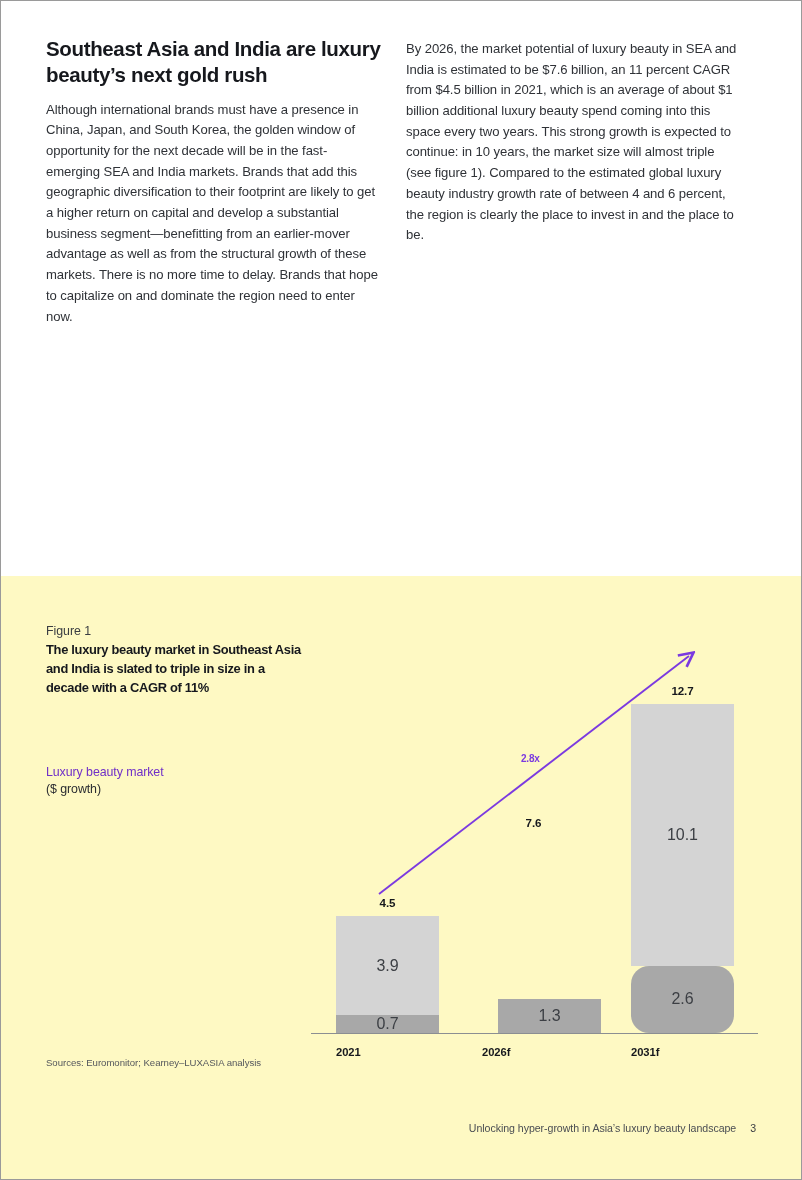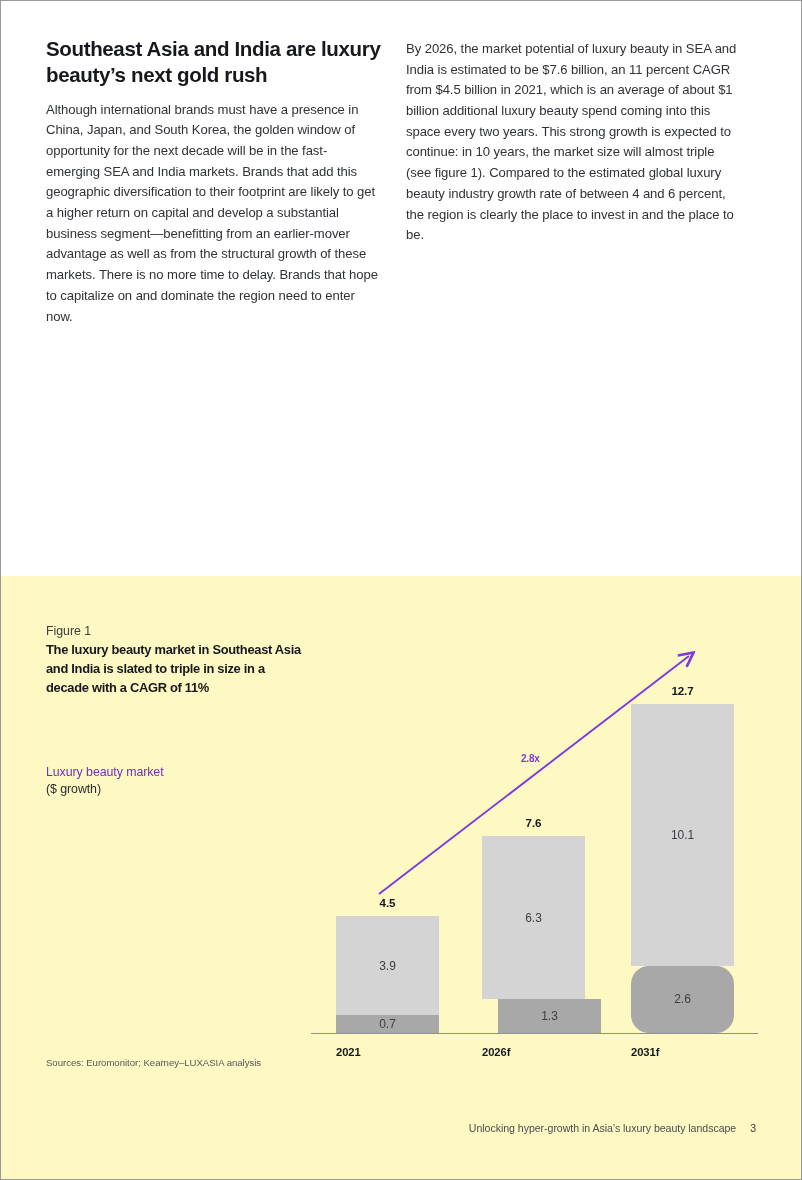--- a/index.html
+++ b/index.html
@@ -127,21 +127,21 @@
     left: 0;
     width: 100%;
     box-sizing: border-box;
     display: flex;
     align-items: center;
     justify-content: center;
   }
   .seg-upper { background: #d4d4d4; }
   .seg-lower { background: #a8a8a8; }
   .seg-value {
-    font-size: 12px;
+    font-size: 16px;
     color: #3c3f44;
     letter-spacing: -0.05px;
   }
   .bar-total {
     position: absolute;
     width: 100%;
     text-align: center;
     font-size: 11.6px;
     font-weight: bold;
     color: #16181d;
@@ -224,23 +224,20 @@
           <div class="seg seg-upper" style="top: 0px; height: 98.4409px; background: rgb(212, 212, 212);">
             <span class="seg-value">3.9</span>
           </div>
           <div class="seg seg-lower" style="top: 98.4409px; height: 18.1339px; background: rgb(168, 168, 168);">
             <span class="seg-value">0.7</span>
           </div>
         </div>
         <div class="bar-cat" style="left: 335px; top: 470px; width: 103px;">2021</div>
         <div class="bar-group" style="left: 481px; top: 260.118px; width: 103px; height: 196.882px;">
           <div class="bar-total" style="top: -20px;">7.6</div>
-          <div class="seg seg-upper" style="top: 0px; height: 163.205px; background: rgb(212, 212, 212);">
-            <span class="seg-value">6.3</span>
-          </div>
           <div class="seg seg-lower" style="top: 163.205px; height: 33.6772px; background: rgb(168, 168, 168); margin-left: 16px;">
             <span class="seg-value">1.3</span>
           </div>
         </div>
         <div class="bar-cat" style="left: 481px; top: 470px; width: 103px;">2026f</div>
         <div class="bar-group" style="left: 630px; top: 128px; width: 103px; height: 329px;">
           <div class="bar-total" style="top: -20px;">12.7</div>
           <div class="seg seg-upper" style="top: 0px; height: 261.646px; background: rgb(212, 212, 212);">
             <span class="seg-value">10.1</span>
           </div>

